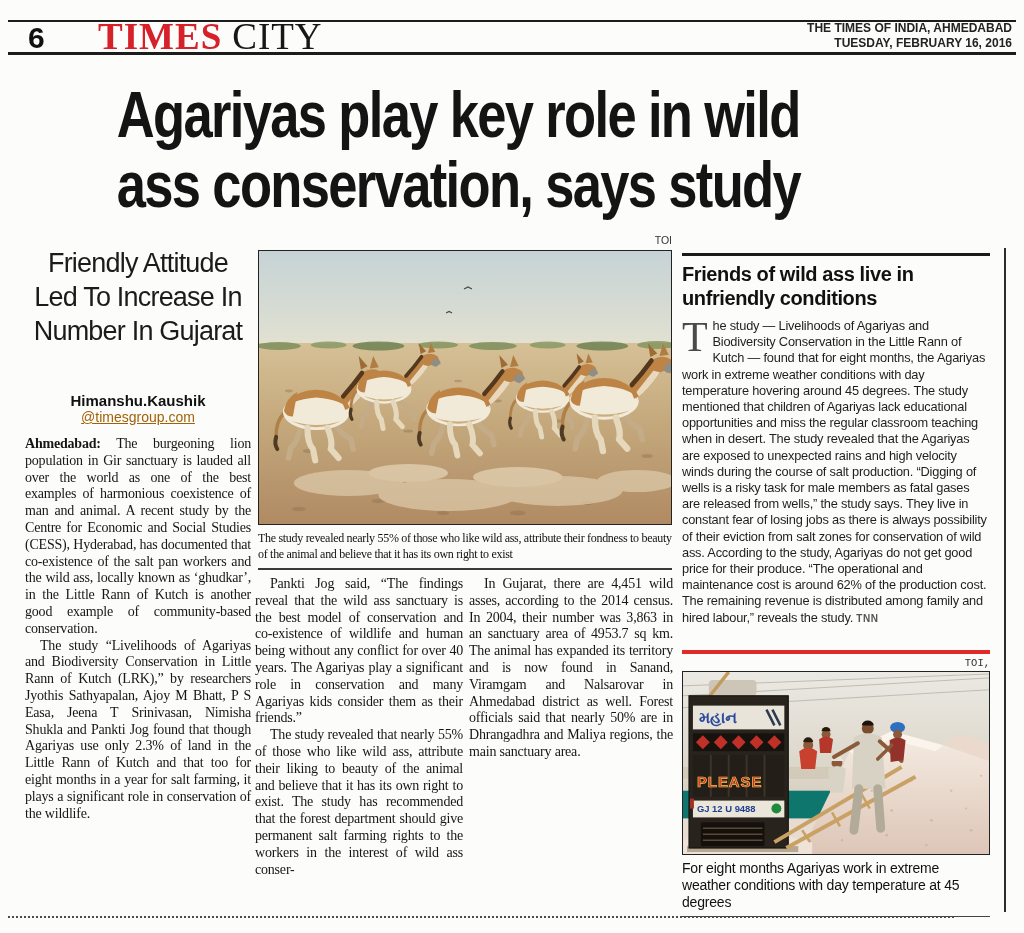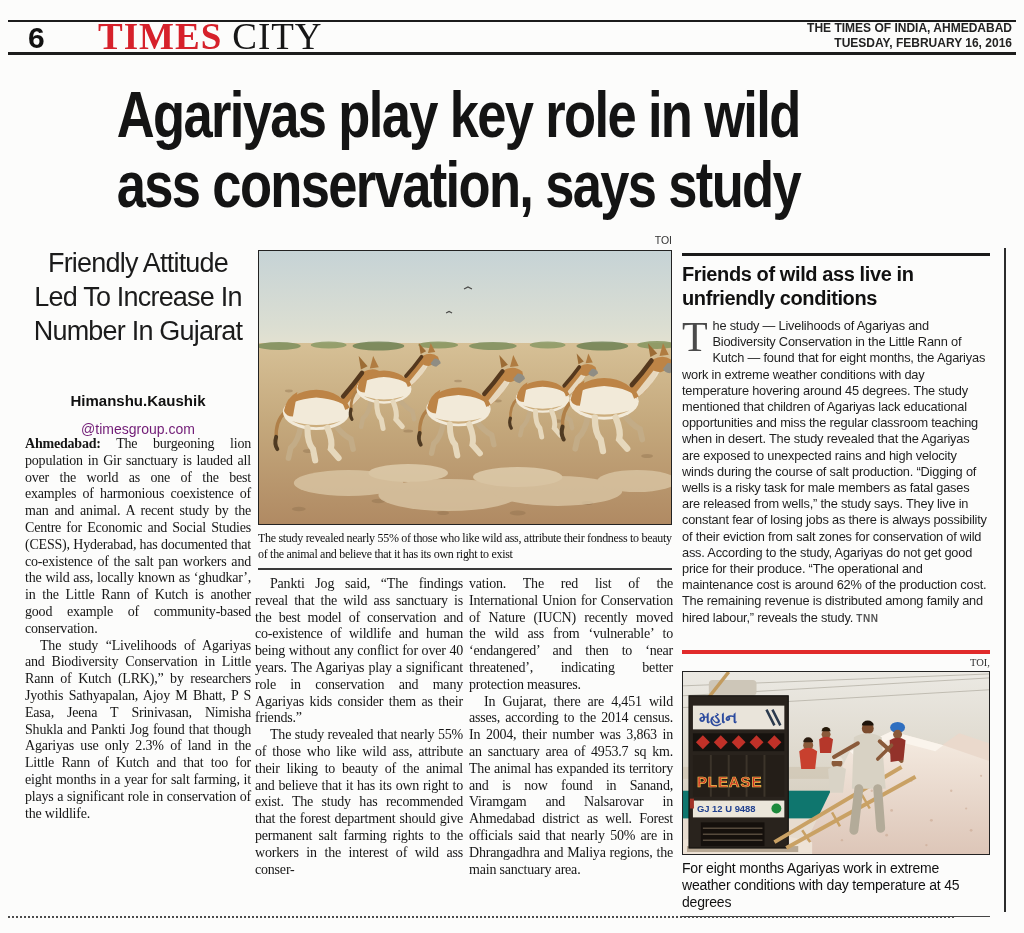--- a/index.html
+++ b/index.html
@@ -21,21 +21,21 @@
   .headline { position:absolute; left:30px; top:80px; width:964px; 
     font-family:"Liberation Sans",sans-serif; font-weight:bold; color:#141414;
     font-size:64px; line-height:70px; letter-spacing:-2px; }
   .headline .hl-line { display:block; transform:scaleX(.82); transform-origin:50% 50%; white-space:nowrap; }
   
   .subhead { position:absolute; left:25px; top:246px; width:226px; text-align:center;
     font-family:"Liberation Sans",sans-serif; font-weight:normal; font-size:27px; line-height:34px;
     letter-spacing:-0.8px; color:#1b1b1b; }
   .byline { position:absolute; left:25px; top:392px; width:226px; text-align:center; font-family:"Liberation Sans",sans-serif; }
   .byline .name { font-weight:bold; font-size:15px; color:#111; }
-  .byline .mail { font-size:14px; color:#701a75; margin-top:12px; }
+  .byline .mail { font-size:14px; color:#a16207; margin-top:0;text-decoration:underline; }
   .bodytext { font-size:14px; line-height:16.8px; letter-spacing:-0.2px; text-align:justify; color:#161616; }
   .bodytext p.indent { text-indent:15px; }
   .left-body { position:absolute; left:25px; top:436px; width:226px; }
   .dateline { font-weight:bold; }
   
   .credit-main { position:absolute; left:258px; top:234px; width:414px; text-align:right;
     font-family:"Liberation Sans",sans-serif; font-size:10.5px; color:#333; }
   .photo-main { position:absolute; left:258px; top:250px; width:414px; height:275px; border:1px solid #222; background:#d8d8cf; }
   .caption-main { position:absolute; left:258px; top:530px; width:414px;
     font-family:Liberation Serif, serif; font-size:12px; letter-spacing:-0.3px; line-height:16px;
@@ -47,21 +47,21 @@
   .sb-toprule { position:absolute; left:682px; top:253px; width:308px; height:3px; background:#1a1a1a; }
   .sb-head { position:absolute; left:682px; top:262px; width:308px;
     font-family:"Liberation Sans",sans-serif; font-weight:bold; font-size:20px; line-height:24px;
     letter-spacing:-0.4px; color:#111; }
   .sb-body { position:absolute; left:682px; top:318px; width:308px;
     font-family:"Liberation Sans",sans-serif; font-size:12.8px; line-height:16.2px; letter-spacing:-0.2px; color:#1f1f1f; }
   .dropcap { float:left; font-family:"Liberation Serif",serif; font-size:42px; line-height:33px; padding:3px 5px 0 0; color:#4a4a4a; }
   .tnn { font-family:"Liberation Sans",sans-serif; font-size:10px; font-weight:bold; letter-spacing:.5px; color:#555;text-align:right; }
   .sb-redrule { position:absolute; left:682px; top:650px; width:308px; height:4px; background:#e12b2b; }
   .credit-sb { position:absolute; left:682px; top:657px; width:308px; text-align:right;
-    font-family:Liberation Serif, serif; font-size:10.5px; color:#333; }
+    font-family:Liberation Mono, monospace; font-size:10.5px; color:#333; }
   .photo-sb { position:absolute; left:682px; top:671px; width:308px; height:184px; border:1px solid #222; background:#0f766e; }
   .caption-sb { position:absolute; left:682px; top:860px; width:308px;
     font-family:"Liberation Sans",sans-serif; font-size:14px; letter-spacing:-0.2px; line-height:17px;
     color:#111; padding-bottom:5px; border-bottom:1.5px solid #444; }
   
   .v-rule { position:absolute; left:1004px; top:248px; width:2px; height:664px; background:#2c2c2c; }
   .dotted { position:absolute; left:8px; top:916px; width:946px; height:0; border-top:2px dotted #4c4c4c; }
   svg { display:block; }
 </style>
 </head>
@@ -178,21 +178,20 @@
       </g>
     </svg>
   </div>
   <div class="caption-main">The study revealed nearly 55% of those who like wild ass, attribute their fondness to beauty of the animal and believe that it has its own right to exist</div>
 
   <div class="col1 bodytext">
     <p class="indent">Pankti Jog said, “The findings reveal that the wild ass sanctuary is the best model of conservation and co-existence of wildlife and human being without any conflict for over 40 years. The Agariyas play a significant role in conservation and many Agariyas kids consider them as their friends.”</p>
     <p class="indent">The study revealed that nearly 55% of those who like wild ass, attribute their liking to beauty of the animal and believe that it has its own right to exist. The study has recommended that the forest department should give permanent salt farming rights to the workers in the interest of wild ass conser-</p>
   </div>
   <div class="col2 bodytext">
-    <p>vation. The red list of the International Union for Conservation of Nature (IUCN) recently moved the wild ass from ‘vulnerable’ to ‘endangered’ and then to ‘near threatened’, indicating better protection measures.</p>
     <p class="indent">In Gujarat, there are 4,451 wild asses, according to the 2014 census. In 2004, their number was 3,863 in an sanctuary area of 4953.7 sq km. The animal has expanded its territory and is now found in Sanand, Viramgam and Nalsarovar in Ahmedabad district as well. Forest officials said that nearly 50% are in Dhrangadhra and Maliya regions, the main sanctuary area.</p>
   </div>
 
   <div class="sb-toprule"></div>
   <div class="sb-head">Friends of wild ass live in unfriendly conditions</div>
   <div class="sb-body">
     <span class="dropcap">T</span><span>he study — Livelihoods of Agariyas and Biodiversity Conservation in the Little Rann of Kutch — found that for eight months, the Agariyas work in extreme weather conditions with day temperature hovering around 45 degrees. The study mentioned that children of Agariyas lack educational opportunities and miss the regular classroom teaching when in desert. The study revealed that the Agariyas are exposed to unexpected rains and high velocity winds during the course of salt production. “Digging of wells is a risky task for male members as fatal gases are released from wells,” the study says. They live in constant fear of losing jobs as there is always possibility of their eviction from salt zones for conservation of wild ass. According to the study, Agariyas do not get good price for their produce. “The operational and maintenance cost is around 62% of the production cost. The remaining revenue is distributed among family and hired labour,” reveals the study.</span>
     <span class="tnn">TNN</span>
   </div>
   <div class="sb-redrule"></div>

